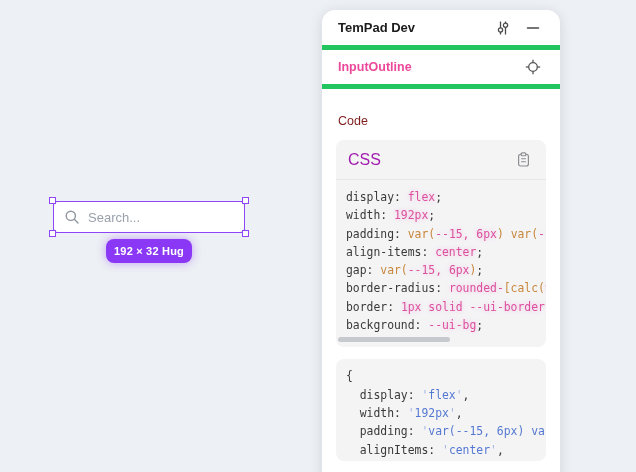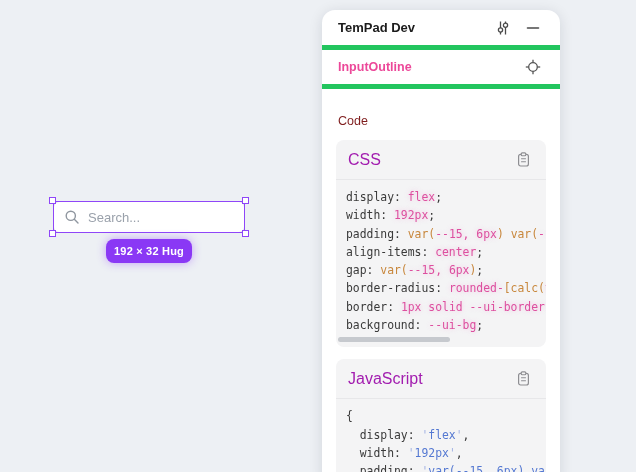--- a/index.html
+++ b/index.html
@@ -114,28 +114,16 @@
           </svg>
         </button>
       </div>
       <div class="code"><div class="code-line"><span class="tk-p">display: </span><span class="tk-v">flex</span><span class="tk-p">;</span></div><div class="code-line"><span class="tk-p">width: </span><span class="tk-v">192px</span><span class="tk-p">;</span></div><div class="code-line"><span class="tk-p">padding: </span><span class="tk-o">var(</span><span class="tk-v">--15, 6px</span><span class="tk-o">)</span><span class="tk-p"> </span><span class="tk-o">var(</span><span class="tk-v">--15, 6px</span></div><div class="code-line"><span class="tk-p">align-items: </span><span class="tk-v">center</span><span class="tk-p">;</span></div><div class="code-line"><span class="tk-p">gap: </span><span class="tk-o">var(</span><span class="tk-v">--15, 6px</span><span class="tk-o">)</span><span class="tk-p">;</span></div><div class="code-line"><span class="tk-p">border-radius: </span><span class="tk-v">rounded-</span><span class="tk-o">[calc(</span><span class="tk-v">var(--15)</span></div><div class="code-line"><span class="tk-p">border: </span><span class="tk-v">1px solid --ui-border-input</span></div><div class="code-line"><span class="tk-p">background: </span><span class="tk-v">--ui-bg</span><span class="tk-p">;</span></div></div>
       <div class="hscroll">
         <div class="hscroll-thumb"></div>
       </div>
     </div>
 
     <div class="code-block">
-      <div class="cb-header">
-        <span class="cb-label">JavaScript</span>
-        <span class="spacer"></span>
-        <button class="icon-btn">
-          <svg width="13" height="15" viewBox="0 0 13 15">
-            <rect x="1.6" y="2.4" width="9.8" height="11.6" rx="2" fill="none" stroke="#8e8e92" stroke-width="1.2"></rect>
-            <rect x="4.2" y="0.9" width="4.6" height="2.9" rx="1" fill="#f4f4f5" stroke="#8e8e92" stroke-width="1.1"></rect>
-            <line x1="4.1" y1="6.8" x2="8.9" y2="6.8" stroke="#8e8e92" stroke-width="1.1"></line>
-            <line x1="4.1" y1="9.8" x2="8.9" y2="9.8" stroke="#8e8e92" stroke-width="1.1"></line>
-          </svg>
-        </button>
-      </div>
       <div class="code"><div class="code-line"><span class="tk-p">{</span></div><div class="code-line"><span class="tk-p">  display: </span><span class="tk-q">'</span><span class="tk-s">flex</span><span class="tk-q">'</span><span class="tk-p">,</span></div><div class="code-line"><span class="tk-p">  width: </span><span class="tk-q">'</span><span class="tk-s">192px</span><span class="tk-q">'</span><span class="tk-p">,</span></div><div class="code-line"><span class="tk-p">  padding: </span><span class="tk-q">'</span><span class="tk-s">var(--15, 6px) var(--15, 6px)</span></div><div class="code-line"><span class="tk-p">  alignItems: </span><span class="tk-q">'</span><span class="tk-s">center</span><span class="tk-q">'</span><span class="tk-p">,</span></div></div>
     </div>
   </div>
 </div>
 
 </body></html>

